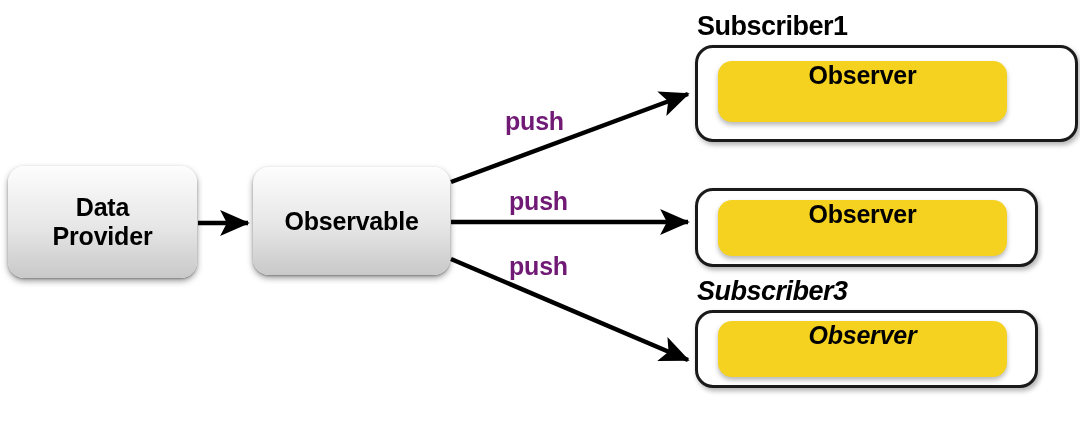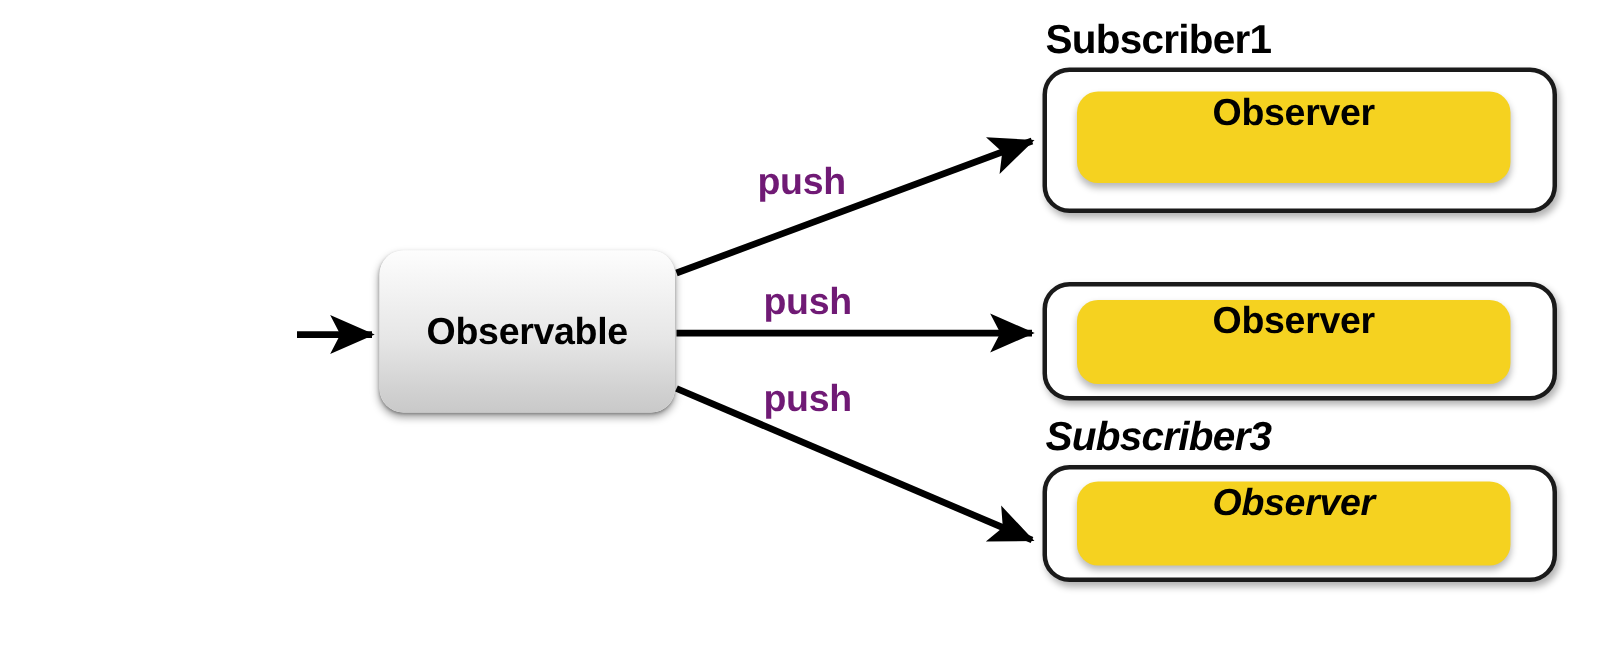--- a/index.html
+++ b/index.html
@@ -94,21 +94,21 @@
     background: #f5d220;
     box-shadow: 0 3px 5px rgba(0,0,0,0.28);
     display: flex;
     justify-content: center;
     color: #000000;
     font-weight: bold;
     font-size: 25px;
     letter-spacing: -0.2px;
   }
 
-  #subscriber-1 { top: 45px;  height: 97px; }
+  #subscriber-1 { top: 45px;  height: 97px; padding-left: 40px; }
   #subscriber-2 { top: 188px; height: 79px; }
   #subscriber-3 { top: 310px; height: 78px; font-style: italic; }
 
   #subscriber-1 .observer-box { left: 23px; top: 16px; width: 289px; height: 61px; }
   #subscriber-2 .observer-box { left: 23px; top: 12px; width: 289px; height: 56px; }
   #subscriber-3 .observer-box { left: 23px; top: 11px; width: 289px; height: 56px; }
 
   
   .edge-label {
     position: absolute;
@@ -136,20 +136,26 @@
 
     <line x1="198" y1="223" x2="248" y2="223" stroke="#000000" stroke-width="4.5" marker-end="url(#arrowhead)"></line>
 
     <line x1="451" y1="182" x2="688" y2="94" stroke="#000000" stroke-width="4.5" marker-end="url(#arrowhead)"></line>
 
     <line x1="451" y1="222" x2="688" y2="222" stroke="#000000" stroke-width="4.5" marker-end="url(#arrowhead)"></line>
 
     <line x1="451" y1="259" x2="688" y2="360" stroke="#000000" stroke-width="4.5" marker-end="url(#arrowhead)"></line>
   </svg>
 
+  <div id="node-data-provider" class="node-gray">
+    <span>
+      <span>Data</span><br>
+      <span>Provider</span>
+    </span>
+  </div>
 
   <div id="node-observable" class="node-gray">
     <span>Observable</span>
   </div>
 
   <span id="push-label-1" class="edge-label">push</span>
   <span id="push-label-2" class="edge-label">push</span>
   <span id="push-label-3" class="edge-label">push</span>
 
   <div id="subscriber-1" class="subscriber">

